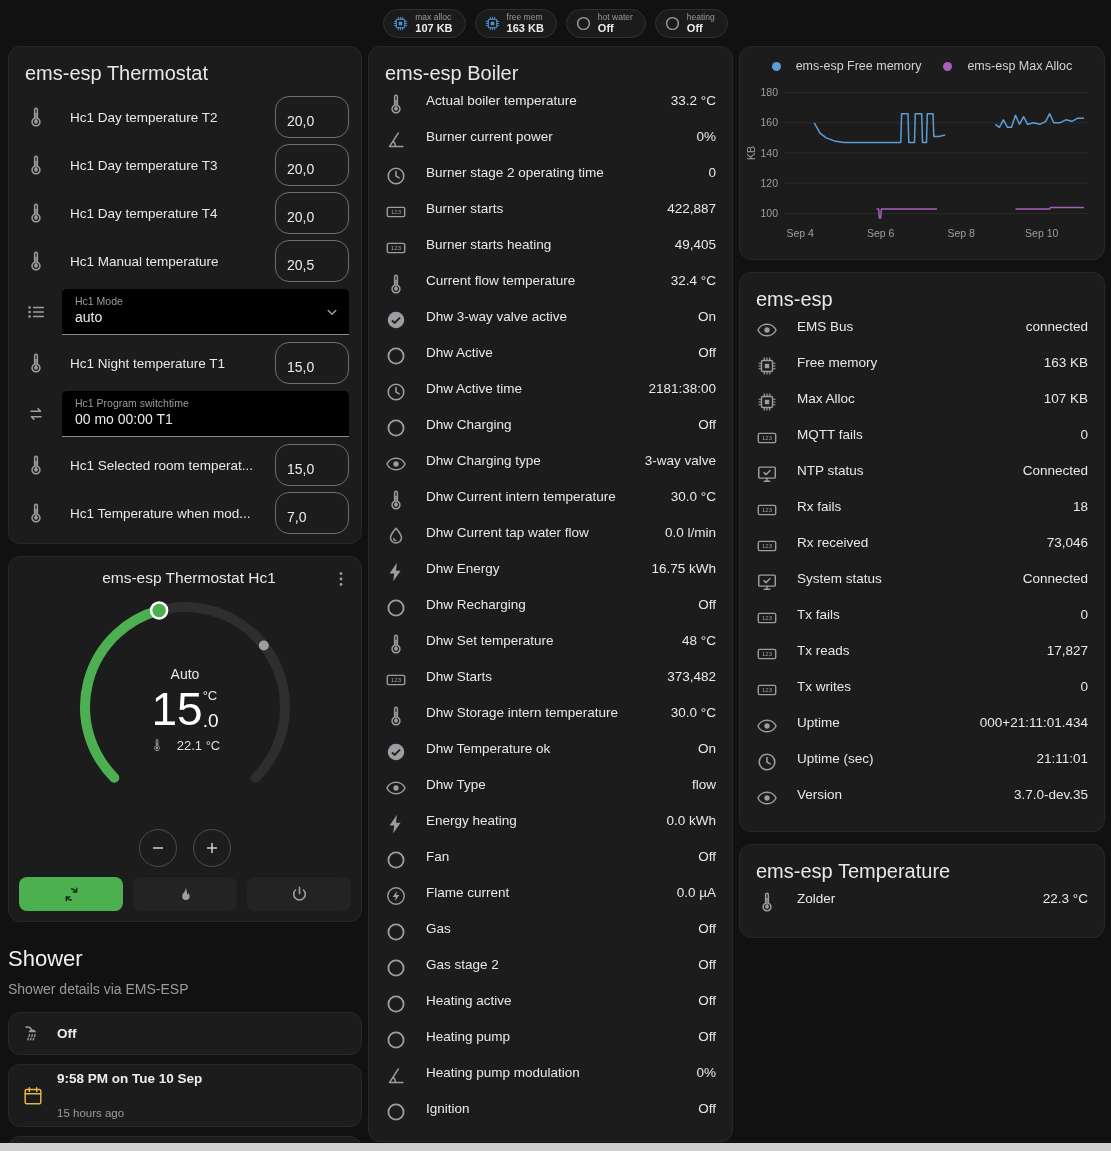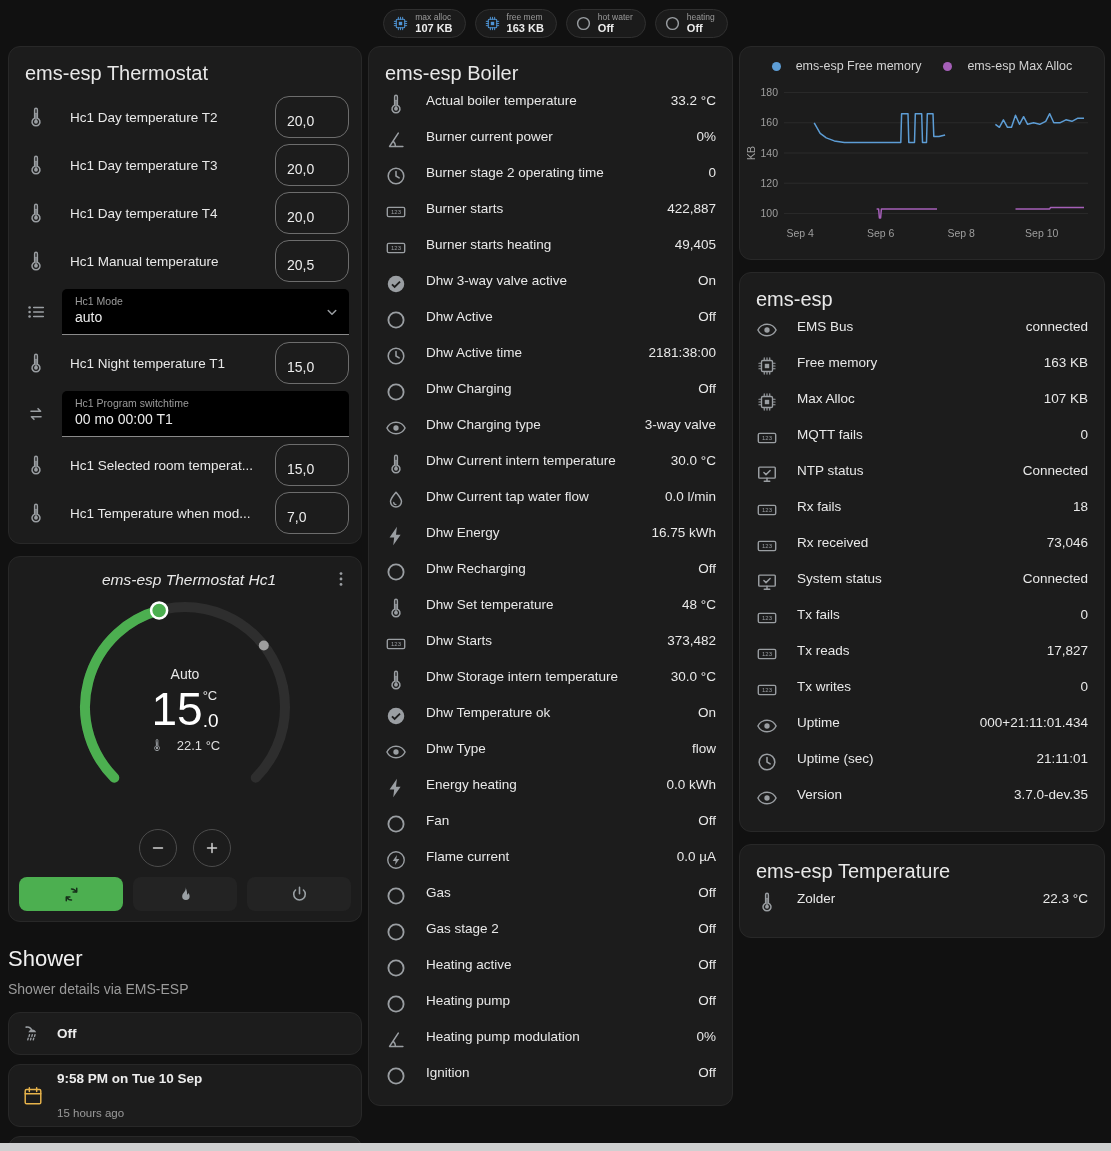--- a/index.html
+++ b/index.html
@@ -38,21 +38,21 @@
             display:flex; padding:16px 11px; font-size:14px; color:#ececec; cursor:text; }
 
   .field-row { display:flex; align-items:center; padding:4px 12px 4px 16px; gap:15px; }
   .field { flex:1; position:relative; background:#000000; border-bottom:1px solid #8a8a8a;
            border-radius:5px 5px 0 0; padding:6px 34px 6px 13px; cursor:pointer; min-height:46px; }
   .field-label { display:block; font-size:10.5px; color:#9b9b9b; }
   .field-value { display:block; font-size:14px; color:#ececec; margin-top:2px; }
   .field .chev { position:absolute; right:8px; top:14px; width:18px; height:18px; }
 
   
-  .dial-header { display:flex; align-items:flex-end; padding:12px 10px 0 16px;font-style:italic; }
+  .dial-header { display:flex; align-items:flex-start; padding:12px 10px 0 16px; }
   .dial-title { flex:1; text-align:center; font-size:15.5px; color:#e8e8e8; padding-left:22px; }
   .menu-dots { width:20px; height:20px; cursor:pointer; }
   .dial-wrap { position:relative; width:232px; margin:2px auto 0; }
   .dial-center { position:absolute; inset:0; display:flex; flex-direction:column;
                  align-items:center; justify-content:center; pointer-events:none; }
   .dial-mode { font-size:14px; color:#e8e8e8; margin-bottom:4px; }
   .dial-temp { display:flex; align-items:flex-start; }
   .dial-temp .big { font-size:46px; font-weight:400; color:#fff; line-height:1; }
   .dial-frac { display:flex; flex-direction:column; justify-content:space-between; height:46px; padding-top:2px; }
   .dial-frac .unit { font-size:13px; color:#e8e8e8; }
@@ -449,20 +449,31 @@
           </div>
           <div class="erow">
             <span class="icon">
               <svg viewBox="0 0 24 24">
                 <rect x="2.5" y="7" width="19" height="10" rx="1.5" stroke="currentColor" fill="none" stroke-linecap="round" stroke-linejoin="round" stroke-width="1.5"></rect>
                 <text x="12" y="14.6" text-anchor="middle" font-size="6.5" fill="currentColor" stroke="none" font-family="sans-serif">123</text>
               </svg>
             </span>
             <span class="elabel">Burner starts heating</span>
             <span class="evalue">49,405</span>
+          </div>
+          <div class="erow">
+            <span class="icon">
+              <svg viewBox="0 0 24 24">
+                <path d="M10.5 4a1.5 1.5 0 0 1 3 0v9.3a4.3 4.3 0 1 1-3 0z" stroke="currentColor" fill="none" stroke-linecap="round" stroke-linejoin="round" stroke-width="1.6"></path>
+                <circle cx="12" cy="17.2" r="2.1" fill="currentColor"></circle>
+                <path d="M12 14.6V8" stroke="currentColor" fill="none" stroke-linecap="round" stroke-linejoin="round" stroke-width="1.5"></path>
+              </svg>
+            </span>
+            <span class="elabel">Current flow temperature</span>
+            <span class="evalue">32.4 °C</span>
           </div>
           <div class="erow">
             <span class="icon">
               <svg viewBox="0 0 24 24">
                 <circle cx="12" cy="12" r="9" fill="currentColor"></circle>
                 <path d="M7.6 12.3l2.9 2.9 5.9-5.9" fill="none" stroke="#1c1c1c" stroke-width="2"></path>
               </svg>
             </span>
             <span class="elabel">Dhw 3-way valve active</span>
             <span class="evalue">On</span>

